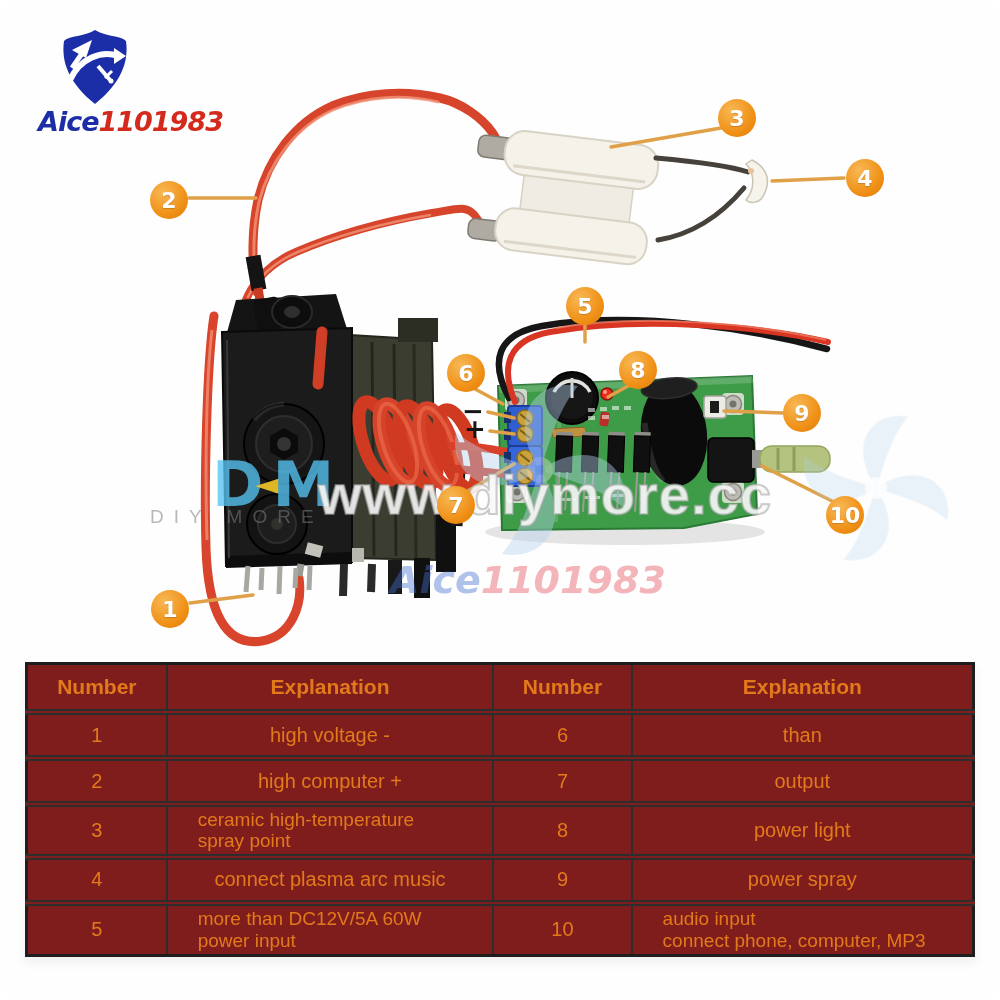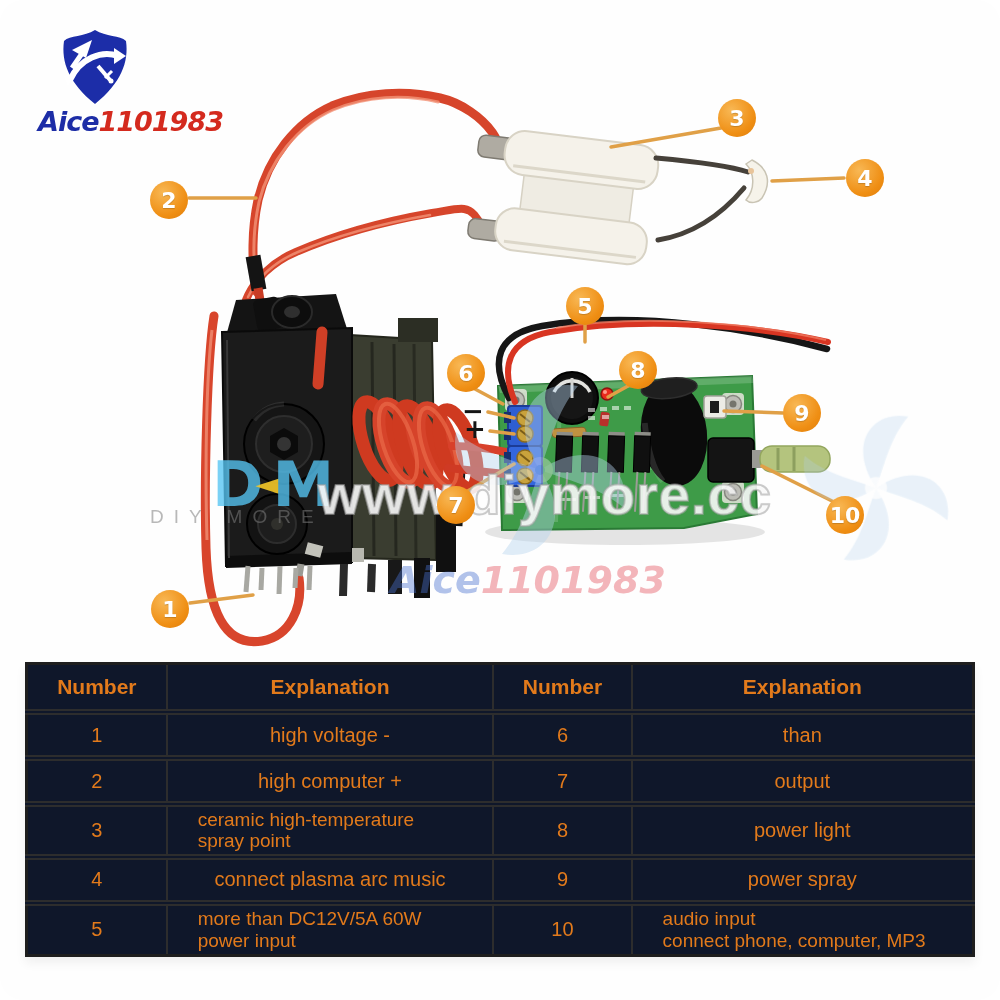--- a/index.html
+++ b/index.html
@@ -37,21 +37,21 @@
            letter-spacing:1px;color:rgba(255,255,255,.85);
            -webkit-text-stroke:2px rgba(165,165,165,.55);
            text-shadow:0 0 2px rgba(150,150,150,.35);white-space:nowrap;}
   .wm-aice{position:absolute;left:390px;top:558px;z-index:6;font-weight:bold;font-style:italic;
            font-size:38px;white-space:nowrap;font-family:"DejaVu Sans",sans-serif;}
   .wm-aice .blue{color:rgba(72,112,208,.42);}
   .wm-aice .red{color:rgba(233,102,112,.48);}
 
   
   .spec-table{position:absolute;left:25px;top:662px;width:950px;z-index:3;
-              border-collapse:collapse;table-layout:fixed;background:#0f172a;
+              border-collapse:collapse;table-layout:fixed;background:#7f1d1d;
               border:3px solid #1e1e1e;box-shadow:0 6px 10px rgba(0,0,0,.06);}
   .spec-table th,.spec-table td{border-left:2px solid #2d2d2d;border-right:2px solid #2d2d2d;
               border-top:6px double #2d2d2d;color:#e27a1b;text-align:center;
               padding:2px 4px;overflow:hidden;}
   .spec-table thead th{border-top:none;font-size:21px;font-weight:bold;height:40px;}
   .spec-table td{font-size:20px;}
   .spec-table tr.h38 td{height:36px;}
   .spec-table tr.h44 td{height:42px;}
   .spec-table tr.h46 td{height:44px;}
   .spec-table td.wrap{text-align:left;white-space:pre-line;font-size:19px;

